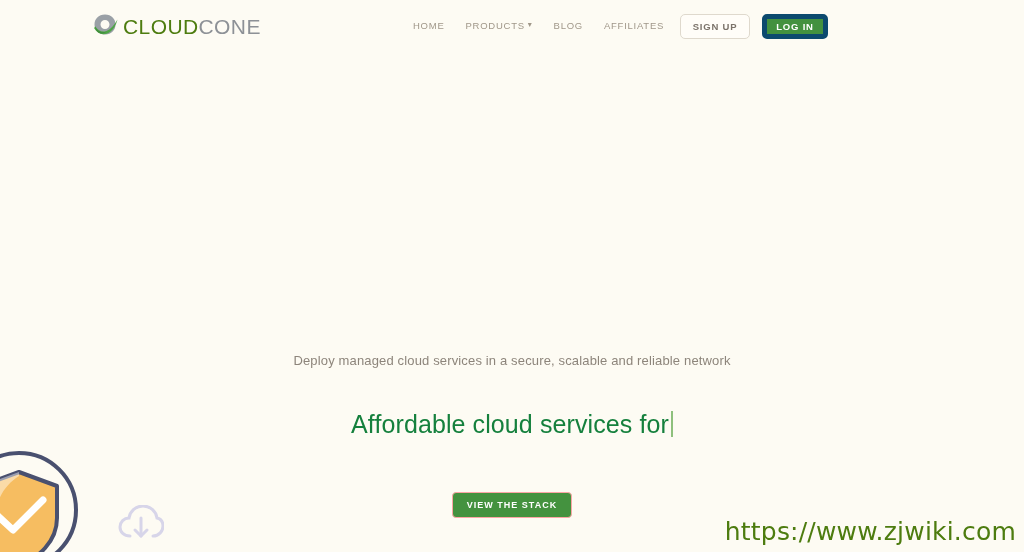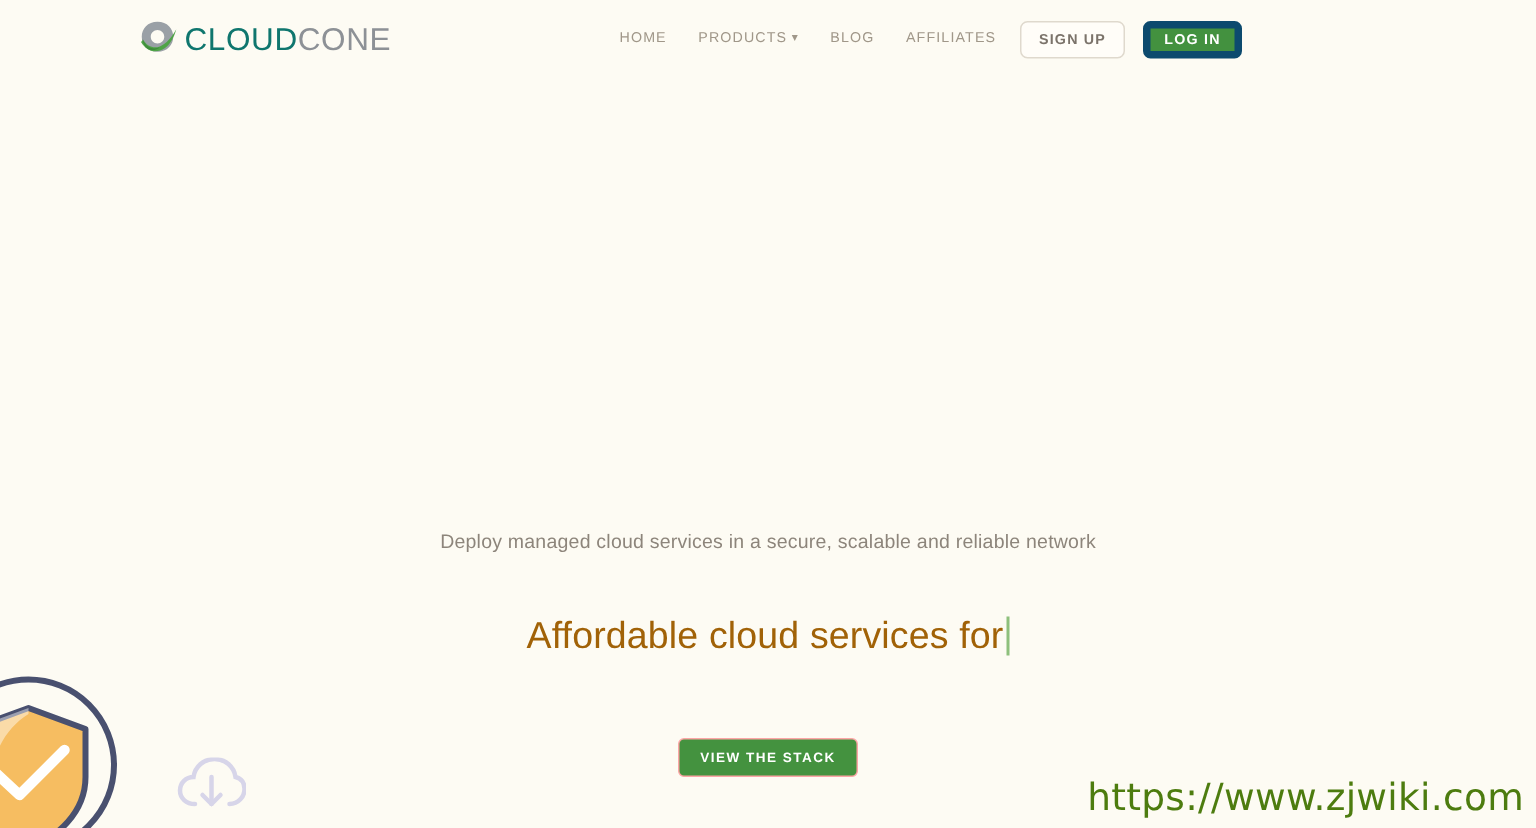--- a/index.html
+++ b/index.html
@@ -51,21 +51,21 @@
     margin-right: 3px;
     flex: none;
   }
   .brand-text {
     font-size: 21px;
     letter-spacing: .4px;
     font-weight: 400;
     line-height: 1;
     white-space: nowrap;
   }
-  .brand-text .cloud { color: #0f766e; }
+  .brand-text .cloud { color: #4d7c0f; }
   .brand-text .cone  { color: #8d9196; text-align: right; }
 
   
   .nav {
     position: absolute;
     left: 413px;
     top: 20px;
     display: flex;
     align-items: center;
     gap: 21px;
@@ -142,21 +142,21 @@
     margin: 0;
   }
   .hero-title-row {
     margin-top: 22px;
     display: flex;
     align-items: center;
     justify-content: center;
   }
   .hero-title {
     font-size: 25px;
-    color: #a16207;
+    color: #15803d;
     font-weight: 400;
     letter-spacing: .1px;
     line-height: 1.2;
     white-space: nowrap;
   }
   .type-cursor {
     display: inline-block;
     width: 2px;
     height: 26px;
     background: #8ec07c;

